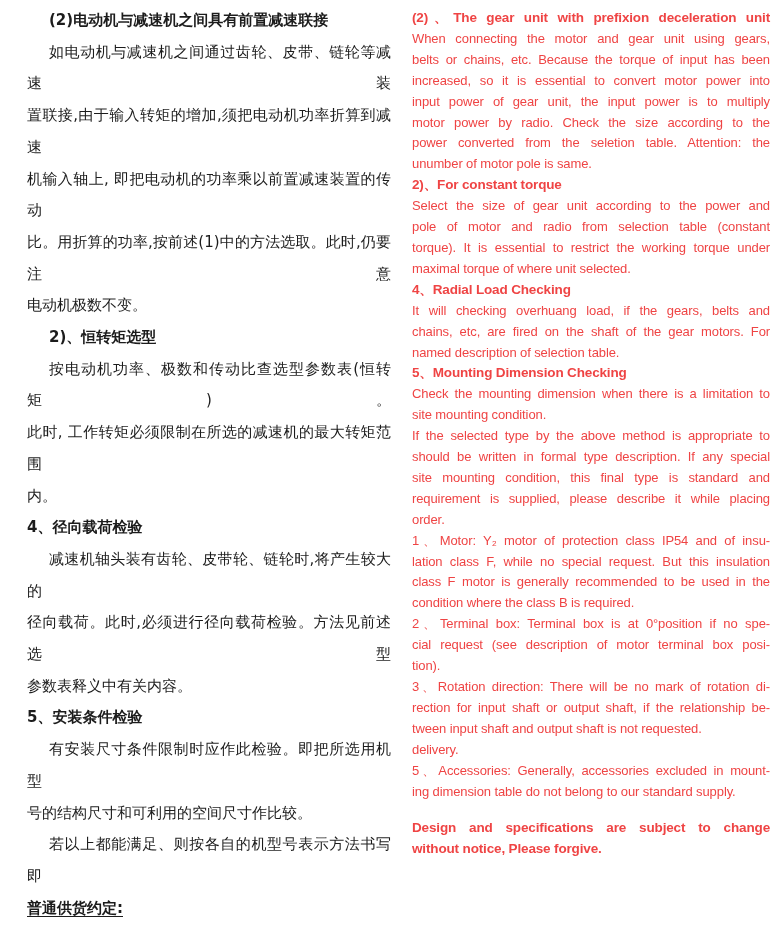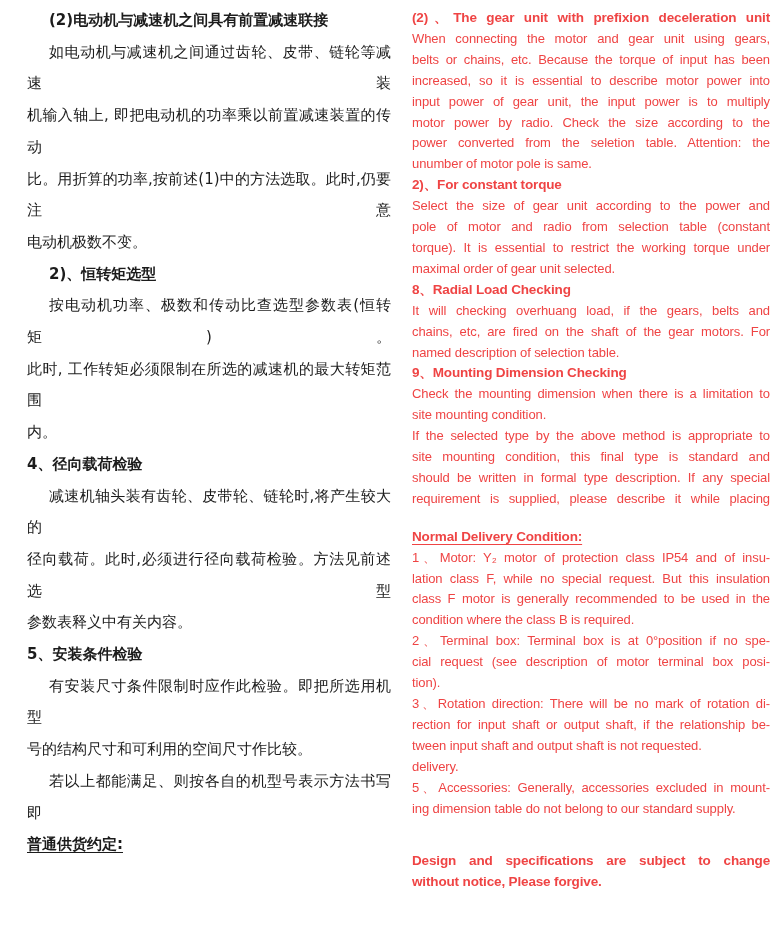--- a/index.html
+++ b/index.html
@@ -28,36 +28,37 @@
   }
   .en-h {
     font-weight: bold; font-size: 13.5px; letter-spacing: -0.15px;
     white-space: nowrap; 
   }
   .en-h.fill { text-align: justify; text-align-last: justify; }
   .closing { font-weight: bold; font-size: 13.5px; letter-spacing: -0.15px; }
 
   .u { text-decoration: underline; text-underline-offset: 3px; }
   .gap-sm { margin-top: 17px; }
-  .gap-md { margin-top: 32px; }
+  .gap-md { margin-top: 16px; }
 
   
   .jline { text-align: justify; text-align-last: justify; min-height: 1em; }
   .jlast { text-align-last: left; }
   .ind { text-indent: 22px; }
 </style>
 </head>
 <body>
 
 <div class="page">
 
   <div class="col-left">
     <div class="cn-h hind">(2)电动机与减速机之间具有前置减速联接</div>
     <div>
         <div class="jline ind">如电动机与减速机之间通过齿轮、皮带、链轮等减速装</div>
+        <div class="jline">置联接,由于输入转矩的增加,须把电动机功率折算到减速</div>
         <div class="jline">机输入轴上, 即把电动机的功率乘以前置减速装置的传动</div>
         <div class="jline">比。用折算的功率,按前述(1)中的方法选取。此时,仍要注意</div>
         <div class="jline jlast">电动机极数不变。</div>
       </div>
 
     <div class="cn-h hind">2)、恒转矩选型</div>
     <div>
         <div class="jline ind">按电动机功率、极数和传动比查选型参数表(恒转矩)。</div>
         <div class="jline">此时, 工作转矩必须限制在所选的减速机的最大转矩范围</div>
         <div class="jline jlast">内。</div>
@@ -81,55 +82,55 @@
 
     <div class="cn-h u">普通供货约定:</div>
 
   </div>
 
   <div class="col-right">
     <div class="en-h fill">(2)、The gear unit with prefixion deceleration unit</div>
     <div>
         <div class="jline">When connecting the motor and gear unit using gears,</div>
         <div class="jline">belts or chains, etc. Because the torque of input has been</div>
-        <div class="jline">increased, so it is essential to describe motor power into</div>
+        <div class="jline">increased, so it is essential to convert motor power into</div>
         <div class="jline">input power of gear unit, the input power is to multiply</div>
         <div class="jline">motor power by radio. Check the size according to the</div>
         <div class="jline">power converted from the seletion table. Attention: the</div>
         <div class="jline jlast">unumber of motor pole is same.</div>
       </div>
 
     <div class="en-h">2)、For constant torque</div>
     <div>
         <div class="jline">Select the size of gear unit according to the power and</div>
         <div class="jline">pole of motor and radio from selection table (constant</div>
         <div class="jline">torque). It is essential to restrict the working torque under</div>
-        <div class="jline jlast">maximal order of gear unit selected.</div>
+        <div class="jline jlast">maximal torque of where unit selected.</div>
       </div>
 
-    <div class="en-h">8、Radial Load Checking</div>
+    <div class="en-h">4、Radial Load Checking</div>
     <div>
         <div class="jline">It will checking overhuang load, if the gears, belts and</div>
         <div class="jline">chains, etc, are fired on the shaft of the gear motors. For</div>
         <div class="jline jlast">named description of selection table.</div>
       </div>
 
-    <div class="en-h">9、Mounting Dimension Checking</div>
+    <div class="en-h">5、Mounting Dimension Checking</div>
     <div>
         <div class="jline">Check the mounting dimension when there is a limitation to</div>
         <div class="jline jlast">site mounting condition.</div>
       </div>
     <div>
         <div class="jline">If the selected type by the above method is appropriate to</div>
+        <div class="jline">should be written in formal type description. If any special</div>
         <div class="jline">site mounting condition, this final type is standard and</div>
-        <div class="jline">should be written in formal type description. If any special</div>
         <div class="jline">requirement is supplied, please describe it while placing</div>
+        <div class="jline jlast">order.</div>
       </div>
 
-    <div class="en-h u gap-sm">Normal Delivery Condition:</div>
     <div>
         <div class="jline">1、Motor:  Y₂ motor of protection class IP54 and of insu-</div>
         <div class="jline">lation class F, while no special request. But this insulation</div>
         <div class="jline">class F motor is generally recommended to be used in the</div>
         <div class="jline jlast">condition where the class B is required.</div>
       </div>
     <div>
         <div class="jline">2、Terminal box:  Terminal box is at 0°position if no spe-</div>
         <div class="jline">cial request  (see description of motor terminal box posi-</div>
         <div class="jline jlast">tion).</div>

